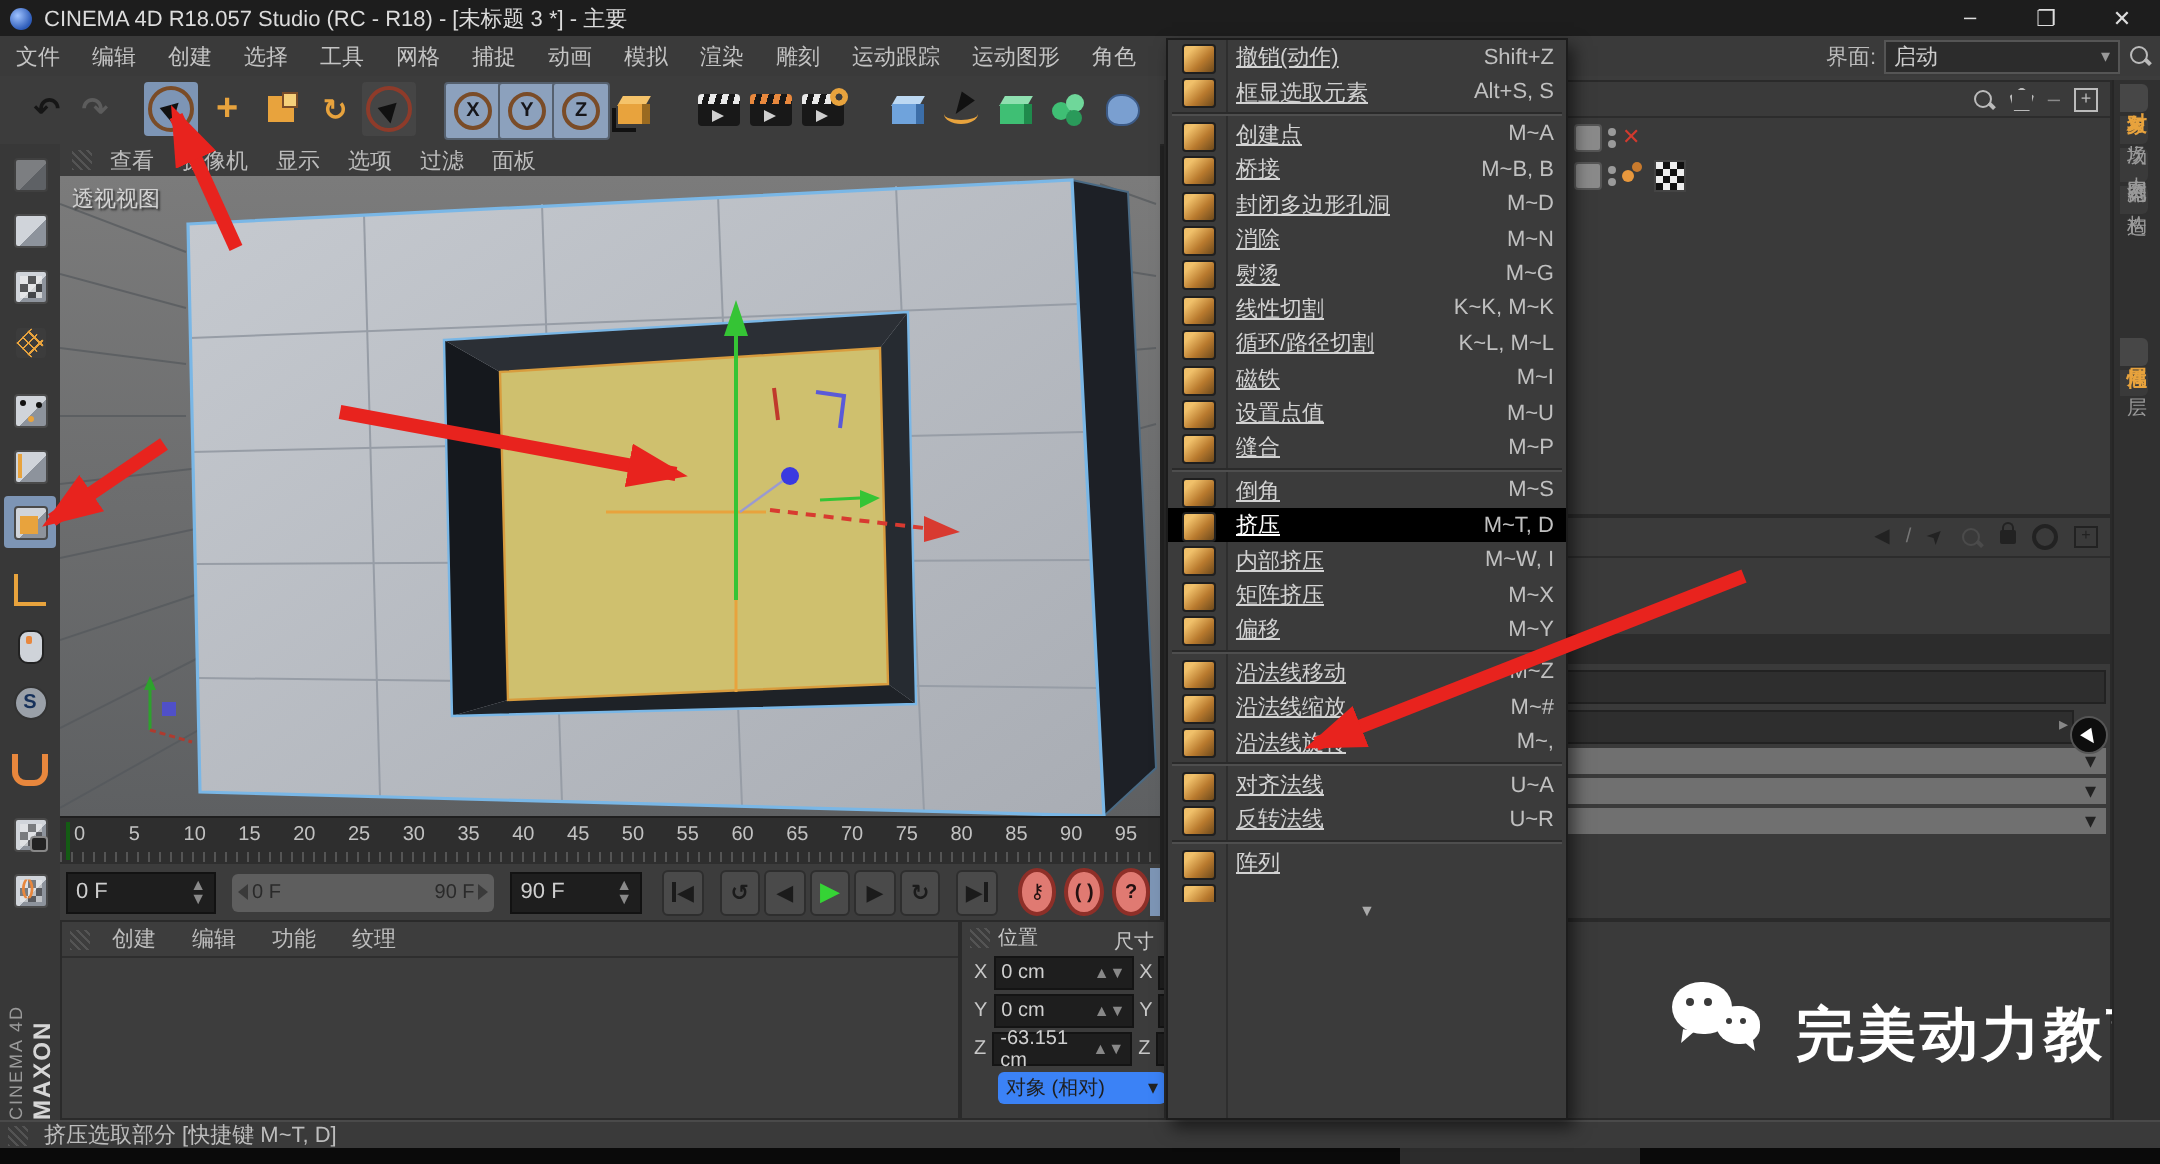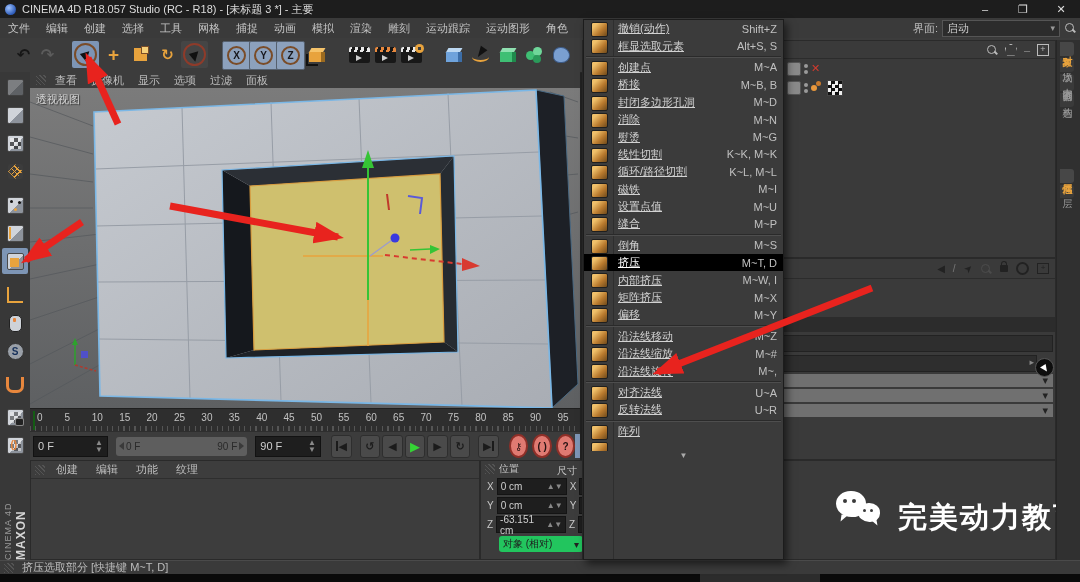--- a/index.html
+++ b/index.html
@@ -116,21 +116,21 @@
   #mat-head{height:17px;display:flex;align-items:center;gap:2px;border-bottom:1px solid #2e2e2e;padding-left:4px;}
   .mat-menu{padding:0 9px;color:#bdbdbd;}
   
   #coords{left:480px;top:460px;width:300px;height:100px;background:#3c3c3c;border:1px solid #2a2a2a;font-size:10px;}
   #coord-head{height:16px;display:flex;align-items:center;gap:4px;padding-left:4px;color:#c8c8c8;}
   #coord-size-title{position:absolute;left:56px;top:3px;margin-left:20px;}
   .crow{display:flex;align-items:center;height:19px;padding-left:6px;gap:3px;color:#c8c8c8;}
   .cfield{width:62px;height:15px;background:#1e1e1e;border:1px solid #141414;display:flex;align-items:center;padding:0 3px;color:#d0d0d0;}
   .cfield .spin{margin-left:auto;color:#888;font-size:8px;}
   .cfield2{width:110px;height:15px;background:#1e1e1e;border:1px solid #141414;display:flex;align-items:center;padding:0 3px;color:#d0d0d0;}
-  #coord-mode{margin:2px 0 0 18px;width:76px;height:16px;background:#22c55e;border-radius:3px;color:#1e1e1e;
+  #coord-mode{margin:2px 0 0 18px;width:76px;height:16px;background:#3b82f6;border-radius:3px;color:#1e1e1e;
               display:flex;align-items:center;padding:0 4px;}
   #coord-mode::after{content:"▾";margin-left:auto;color:#222;}
   
   #objmgr{left:582px;top:40px;width:474px;height:218px;background:#3a3a3a;border:1px solid #2a2a2a;}
   #om-head{height:17px;display:flex;align-items:center;gap:2px;border-bottom:1px solid #2c2c2c;padding-left:4px;}
   .om-menu{padding:0 9px;color:#bdbdbd;}
   #om-icons{margin-left:auto;display:flex;gap:7px;align-items:center;padding-right:6px;color:#bbb;}
   .om-row{display:flex;align-items:center;height:19px;padding-left:3px;gap:3px;}
   .layerbox{width:12px;height:12px;background:#8a8a8a;border:1px solid #555;border-radius:2px;}
   .vdots{display:flex;flex-direction:column;gap:2px;}

